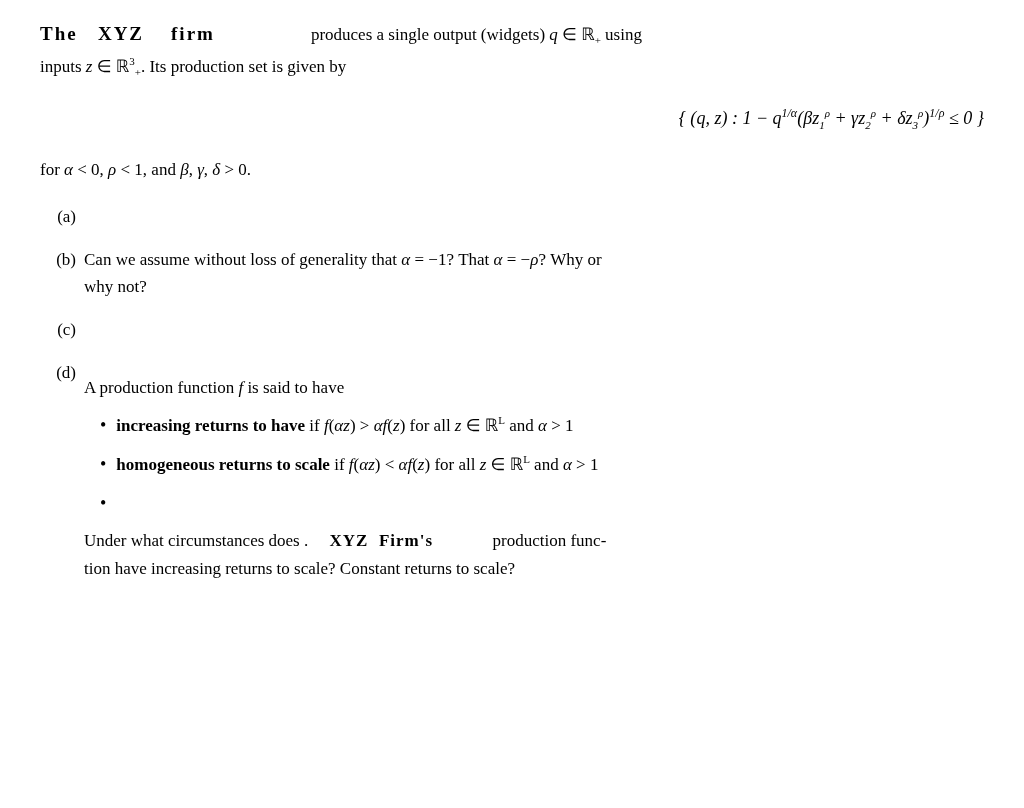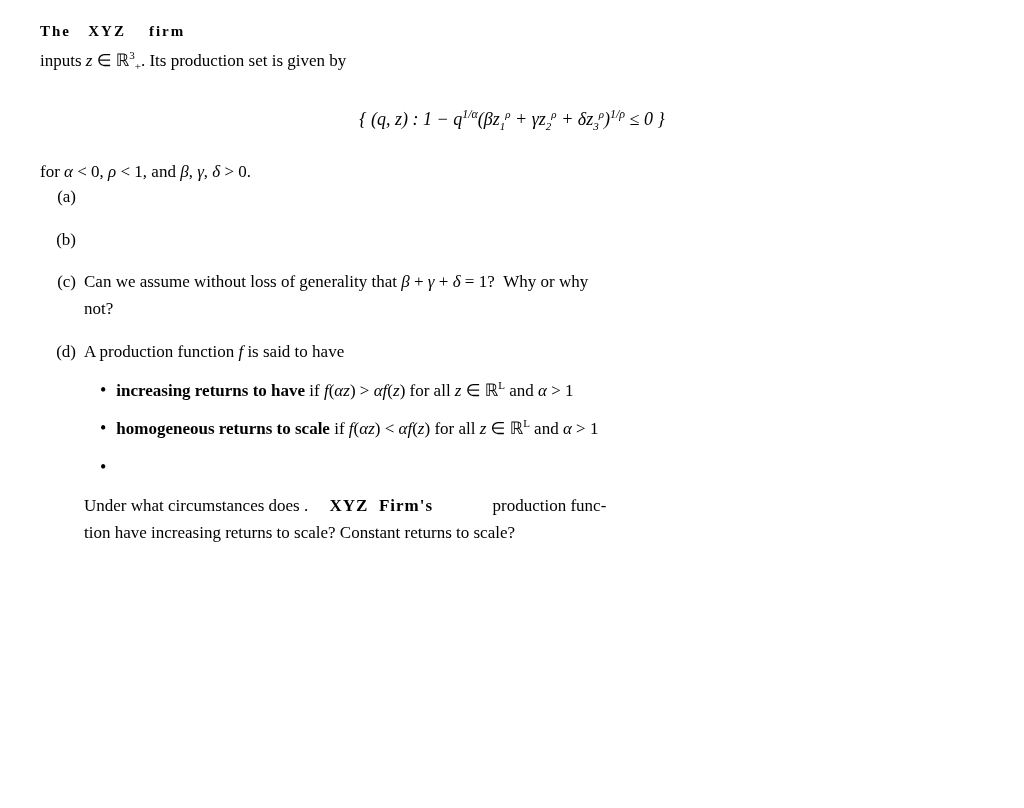--- a/index.html
+++ b/index.html
@@ -25,54 +25,57 @@
       font-size: 11px;
       vertical-align: sub;
     }
   </style>
 </head>
 <body>
 
 <div>
 
   <div style="display:flex; align-items:baseline; margin-bottom:4px;">
-    <span style="font-size:15px; font-weight:bold; letter-spacing:2px; margin-right: 96px;">The &nbsp; XYZ &nbsp;&nbsp; firm</span>
+    <span style="font-size:19px; font-weight:bold; letter-spacing:2px; margin-right: 96px;">The &nbsp; XYZ &nbsp;&nbsp; firm</span>
+    <span style="font-size:17px;">
+      produces a single output (widgets) <i>q</i> ∈ ℝ<sub>+</sub> using
+    </span>
   </div>
 
-  <div style="margin-bottom: 30px; font-size:17px; line-height:1.6;">
+  <div style="margin-bottom: 22px; font-size:17px; line-height:1.6;">
     inputs <i>z</i> ∈ ℝ<sup>3</sup><sub style="font-size:11px;">+</sub>. Its production set is given by
   </div>
 
-  <div style="text-align:center; margin: 8px 0 24px 0; font-size:18px; font-style:italic;">
+  <div style="text-align:right; margin: 8px 0 24px 0; font-size:18px; font-style:italic;">
     { (<i>q</i>, <i>z</i>) : 1 − <i>q</i><sup style="font-size:12px;">1/α</sup>(<i>β</i><i>z</i><sub>1</sub><sup style="font-size:11px;"><i>ρ</i></sup> + <i>γ</i><i>z</i><sub>2</sub><sup style="font-size:11px;"><i>ρ</i></sup> + <i>δ</i><i>z</i><sub>3</sub><sup style="font-size:11px;"><i>ρ</i></sup>)<sup style="font-size:12px;">1/<i>ρ</i></sup> ≤ 0 }
   </div>
 
-  <div style="font-size:17px;">
+  <div style="margin-bottom: 22px; font-size:17px;">
     for <i>α</i> &lt; 0, <i>ρ</i> &lt; 1, and <i>β</i>, <i>γ</i>, <i>δ</i> &gt; 0.
   </div>
 
   <div style="display:flex; margin-bottom:16px; font-size:17px; align-items:baseline;">
     <span style="min-width:44px; text-align:right; padding-right:8px;">(a)</span>
   </div>
 
   <div style="display:flex; margin-bottom:16px; font-size:17px; align-items:flex-start;">
     <span style="min-width:44px; text-align:right; padding-right:8px; padding-top:1px;">(b)</span>
+    <span style="line-height:1.6;">
+      Can we assume without loss of generality that <i>α</i> = −1? That <i>α</i> = −<i>ρ</i>? Why or<br>
+      why not?
+    </span>
   </div>
 
   <div style="display:flex; margin-bottom:16px; font-size:17px; align-items:flex-start;">
     <span style="min-width:44px; text-align:right; padding-right:8px; padding-top:1px;">(c)</span>
-    <span style="line-height:1.6;">
-      Can we assume without loss of generality that <i>β</i> + <i>γ</i> + <i>δ</i> = 1? &nbsp;Why or why<br>
-      not?
-    </span>
   </div>
 
   <div style="display:flex; margin-bottom:10px; font-size:17px; align-items:flex-start;">
     <span style="min-width:44px; text-align:right; padding-right:8px; padding-top:1px;">(d)</span>
-    <div style="line-height:1.6; flex:1;">
+    <div style="line-height:1.6; flex:1;margin-top:15px;">
       <span>
         A production function <i>f</i> is said to have
       </span>
 
       
       <ul style="list-style:none; margin: 10px 0 10px 16px;">
         <li style="display:flex; align-items:baseline; margin-bottom:10px;">
           <span style="margin-right:10px; font-size:18px;">•</span>
           <span>
             <strong>increasing returns to have</strong>

